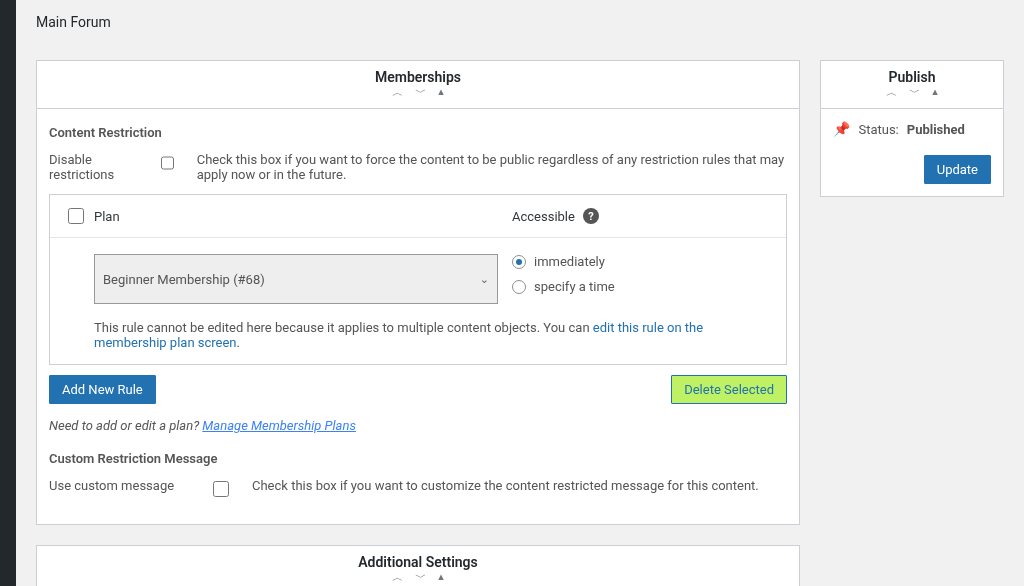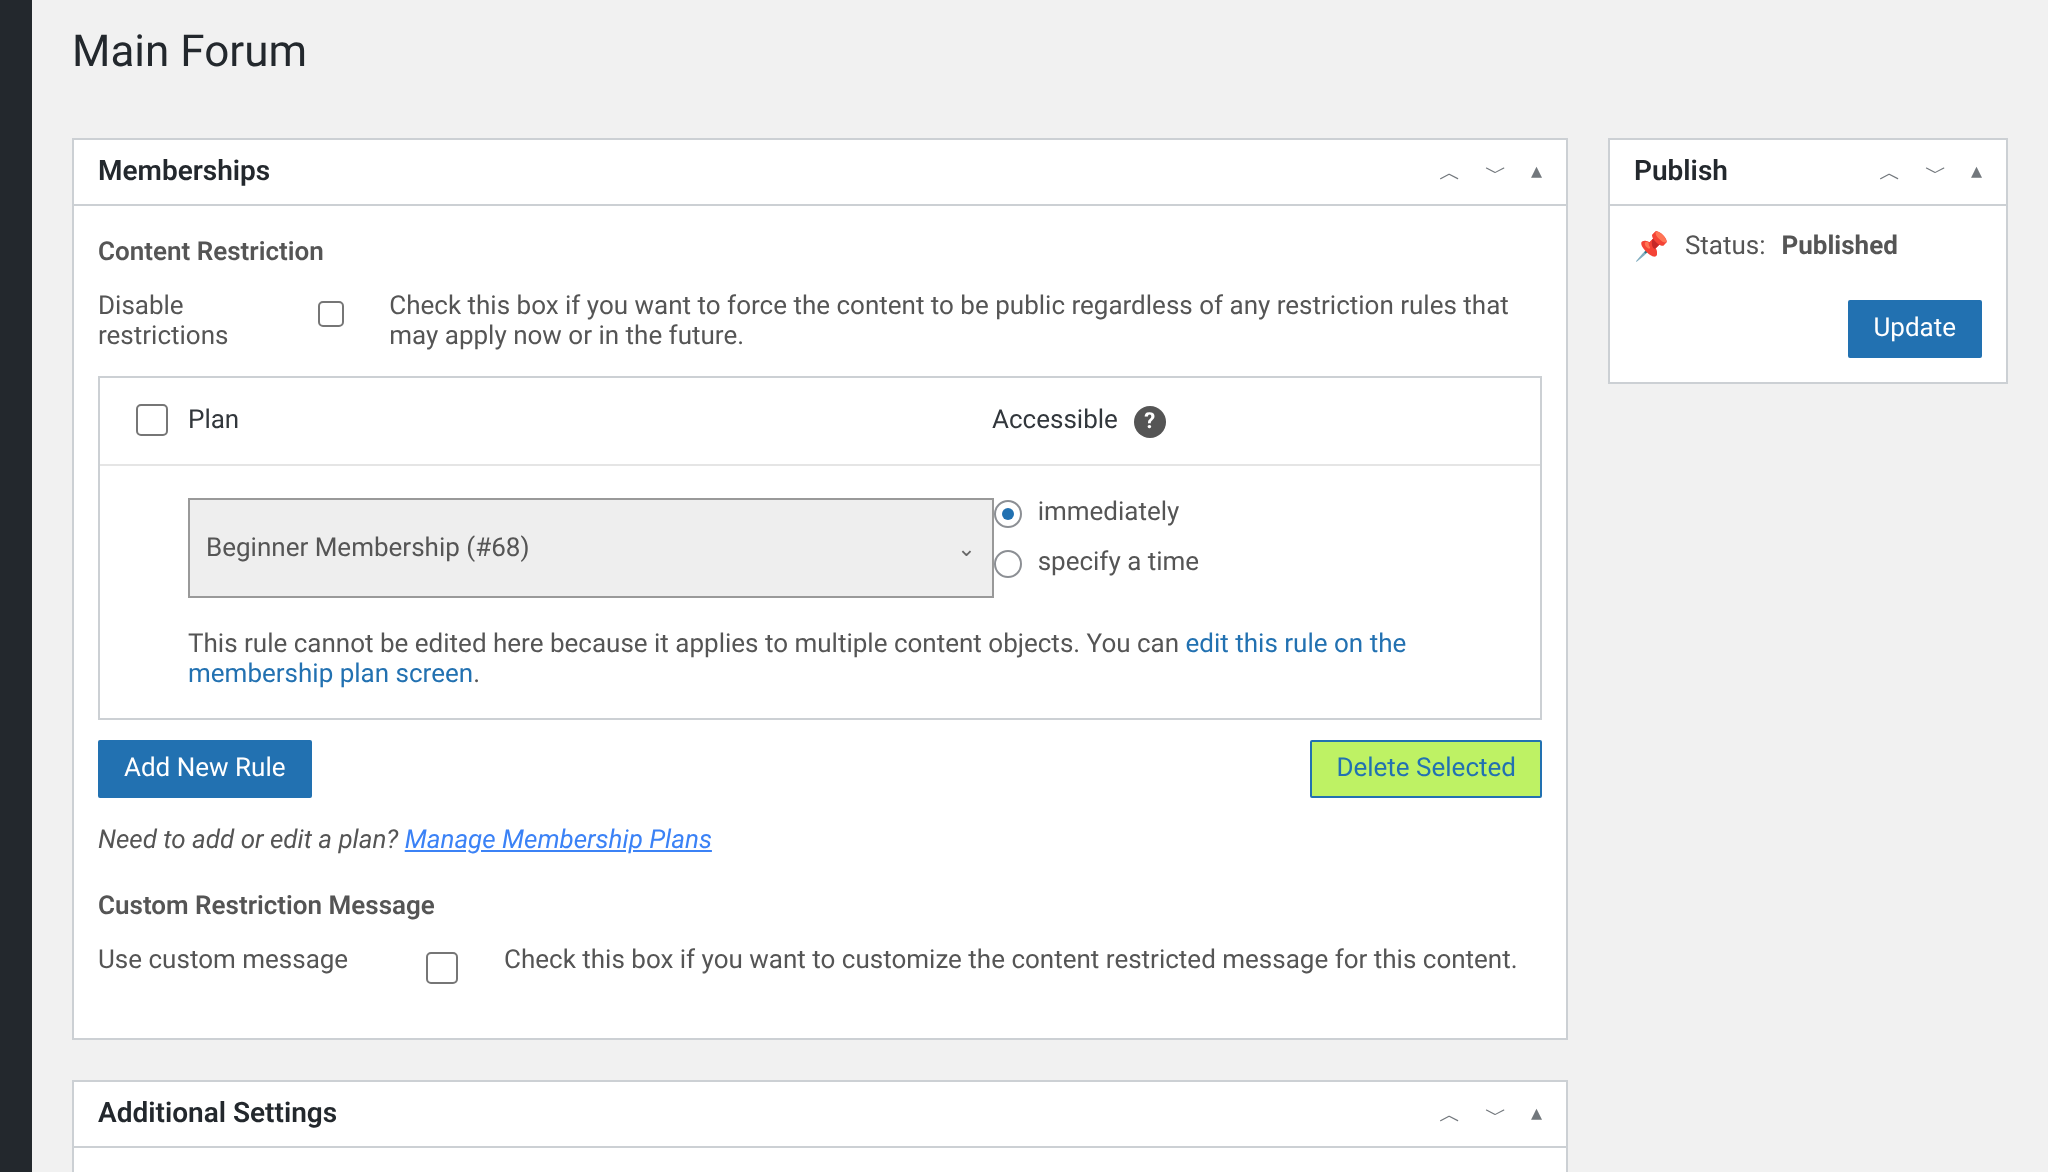--- a/index.html
+++ b/index.html
@@ -16,38 +16,39 @@
     gap: 20px;
     align-items: flex-start;
   }
   .left-sidebar-strip {
     position: fixed;
     left: 0; top: 0; bottom: 0;
     width: 16px;
     background: #23282d;
   }
   h1.page-title {
-    font-size: 22px;
+    font-size: 14px;
     font-weight: 400;
     margin: 14px 0 20px 36px;
     color: #23282d;
   }
   .main-col { flex: 1; min-width: 0; }
-  .side-col { width: 200px; flex-shrink: 0; }
+  .side-col { width: 184px; flex-shrink: 0; }
   .postbox {
     background: #fff;
     border: 1px solid #ccd0d4;
     margin-bottom: 20px;
   }
   .postbox-header {
     display: flex;
     align-items: center;
     justify-content: space-between;
     border-bottom: 1px solid #ccd0d4;
     padding: 8px 12px;
+    flex-direction: column;
   }
   .postbox-header h2 {
     font-size: 14px;
     margin: 0;
     font-weight: 600;
   }
   .handle-actions { display: flex; gap: 12px; color: #72777c; font-size: 11px; }
   .handle-actions span { cursor: pointer; }
   .inside { padding: 12px; font-size: 13px; color: #555; }
   .section-label {

